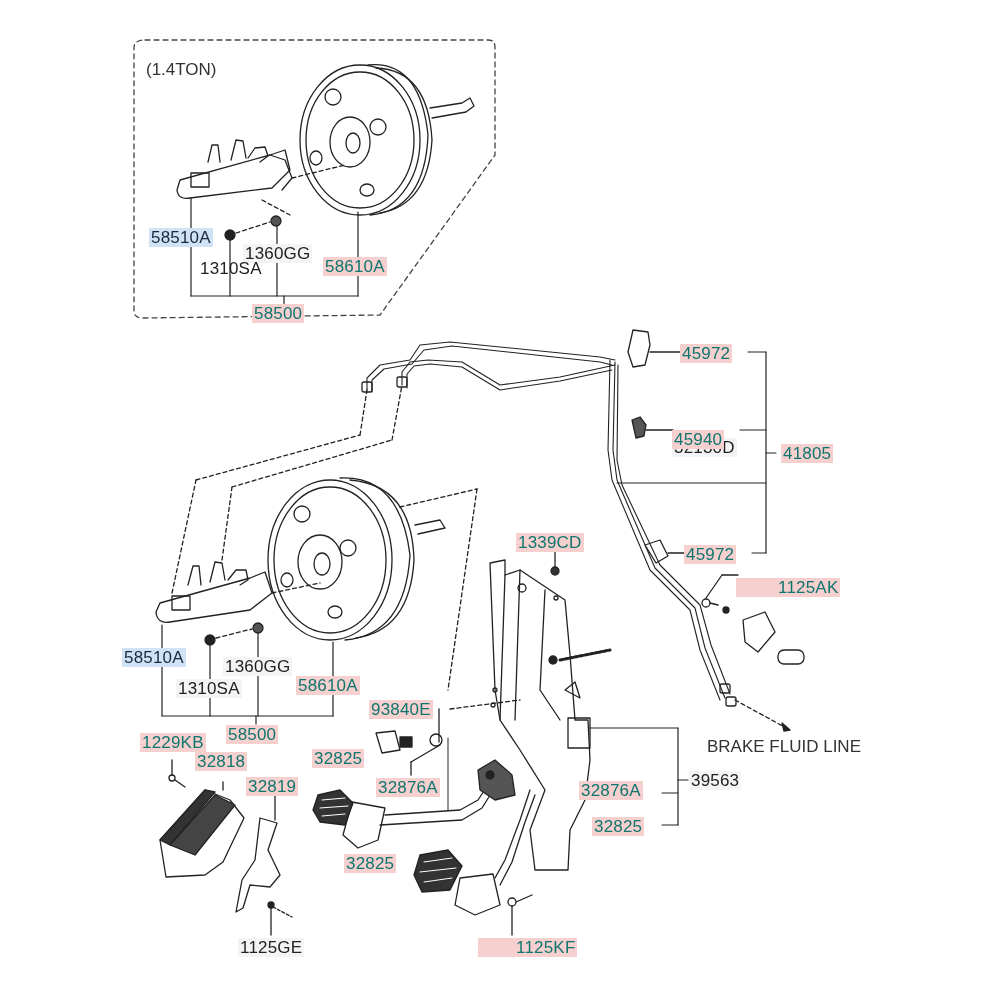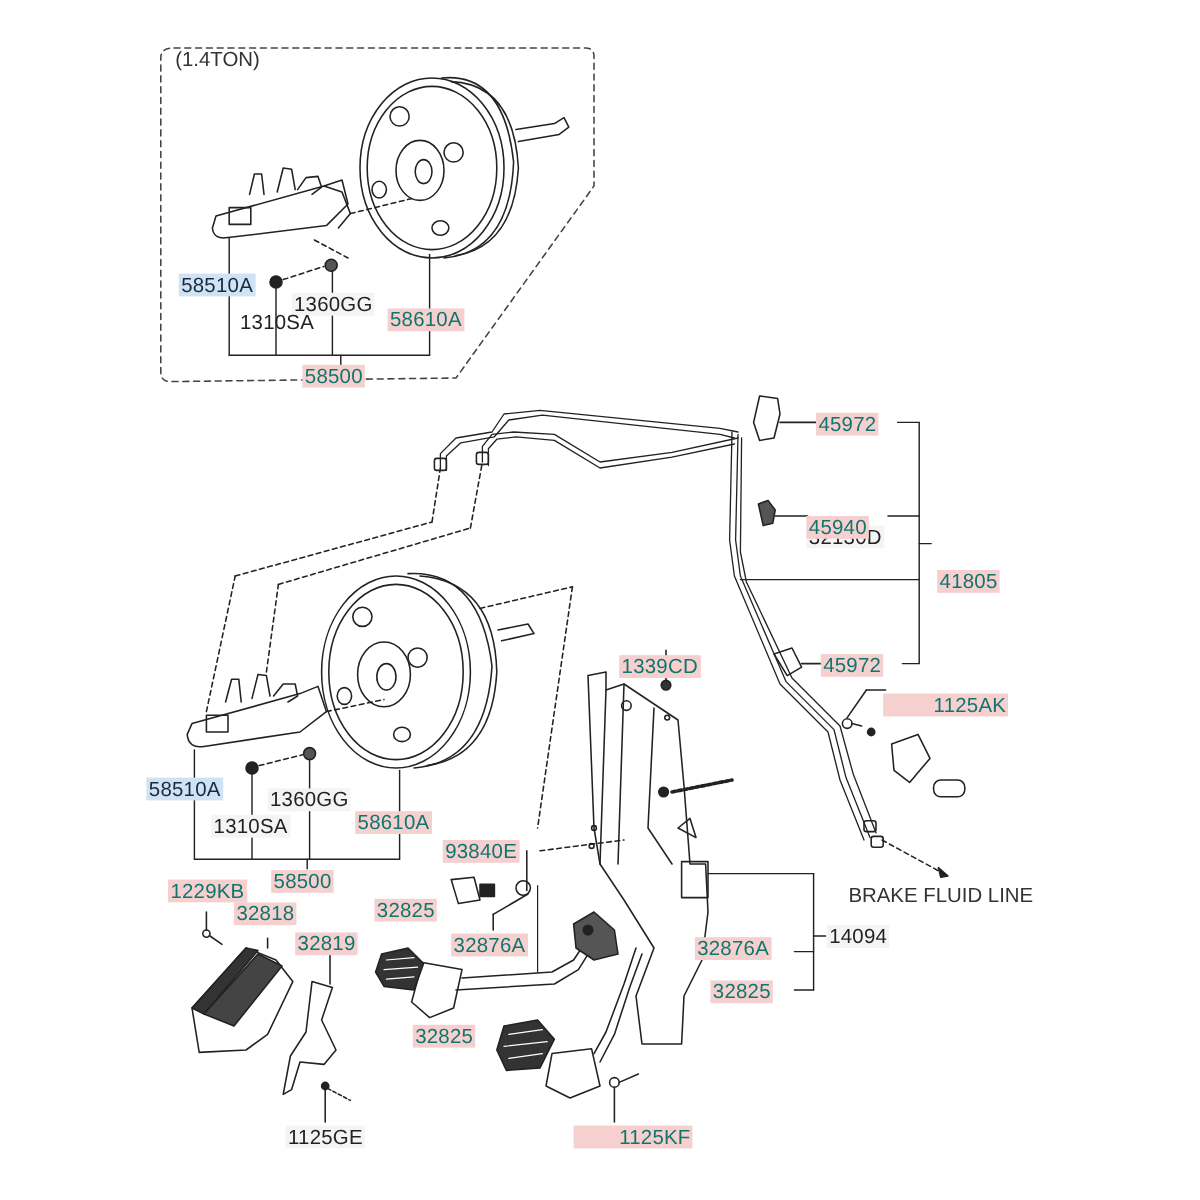--- a/index.html
+++ b/index.html
@@ -239,48 +239,48 @@
       <line x1="271" y1="908" x2="271" y2="935"></line>
     </g>
     <g>
       <circle cx="512" cy="902" r="4"></circle>
       <line x1="516" y1="902" x2="532" y2="895"></line>
       <line x1="512" y1="906" x2="512" y2="935"></line>
     </g>
   </g>
 </svg>
 
-<div class="note" style="left:146px;top:40px;">(1.4TON)</div>
+<div class="note" style="left:146px;top:60px;">(1.4TON)</div>
 <div class="lbl blue" style="left:149px;top:228px;">58510A</div>
 <div class="lbl plain" style="left:243px;top:244px;">1360GG</div>
 <div class="lbl none" style="left:198px;top:259px;">1310SA</div>
 <div class="lbl red" style="left:323px;top:257px;">58610A</div>
 <div class="lbl red" style="left:252px;top:304px;">58500</div>
 
 <div class="lbl red" style="left:680px;top:344px;">45972</div>
 <div class="lbl plain" style="left:672px;top:414px;margin-top:24px;">32130D</div>
 <div class="lbl red" style="left:672px;top:430px;">45940</div>
-<div class="lbl red" style="left:781px;top:444px;margin-top:31px;">41805</div>
+<div class="lbl red" style="left:781px;top:444px;">41805</div>
 <div class="lbl red" style="left:684px;top:545px;">45972</div>
 <div class="lbl red" style="left:736px;top:578px;padding-left:42px;">1125AK</div>
-<div class="lbl red" style="left:516px;top:546px;text-align:right;">1339CD</div>
+<div class="lbl red" style="left:516px;top:533px;text-align:right;">1339CD</div>
 <div class="note" style="left:707px;top:737px;">BRAKE FLUID LINE</div>
 
 <div class="lbl blue" style="left:122px;top:648px;">58510A</div>
 <div class="lbl plain" style="left:223px;top:657px;">1360GG</div>
 <div class="lbl plain" style="left:176px;top:679px;">1310SA</div>
 <div class="lbl red" style="left:296px;top:676px;">58610A</div>
 <div class="lbl red" style="left:226px;top:725px;">58500</div>
 <div class="lbl red" style="left:369px;top:700px;">93840E</div>
 
 <div class="lbl red" style="left:140px;top:733px;">1229KB</div>
 <div class="lbl red" style="left:195px;top:752px;">32818</div>
 <div class="lbl red" style="left:246px;top:777px;text-align:right;">32819</div>
 <div class="lbl red" style="left:312px;top:749px;">32825</div>
 <div class="lbl red" style="left:376px;top:778px;">32876A</div>
 <div class="lbl red" style="left:344px;top:854px;">32825</div>
 
 <div class="lbl red" style="left:579px;top:781px;">32876A</div>
 <div class="lbl red" style="left:592px;top:817px;">32825</div>
-<div class="lbl plain" style="left:689px;top:771px;">14094</div>
+<div class="lbl plain" style="left:689px;top:771px;">39563</div>
 
 <div class="lbl plain" style="left:238px;top:938px;">1125GE</div>
 <div class="lbl red" style="left:478px;top:938px;padding-left:38px;">1125KF</div>
 
 </body></html>

